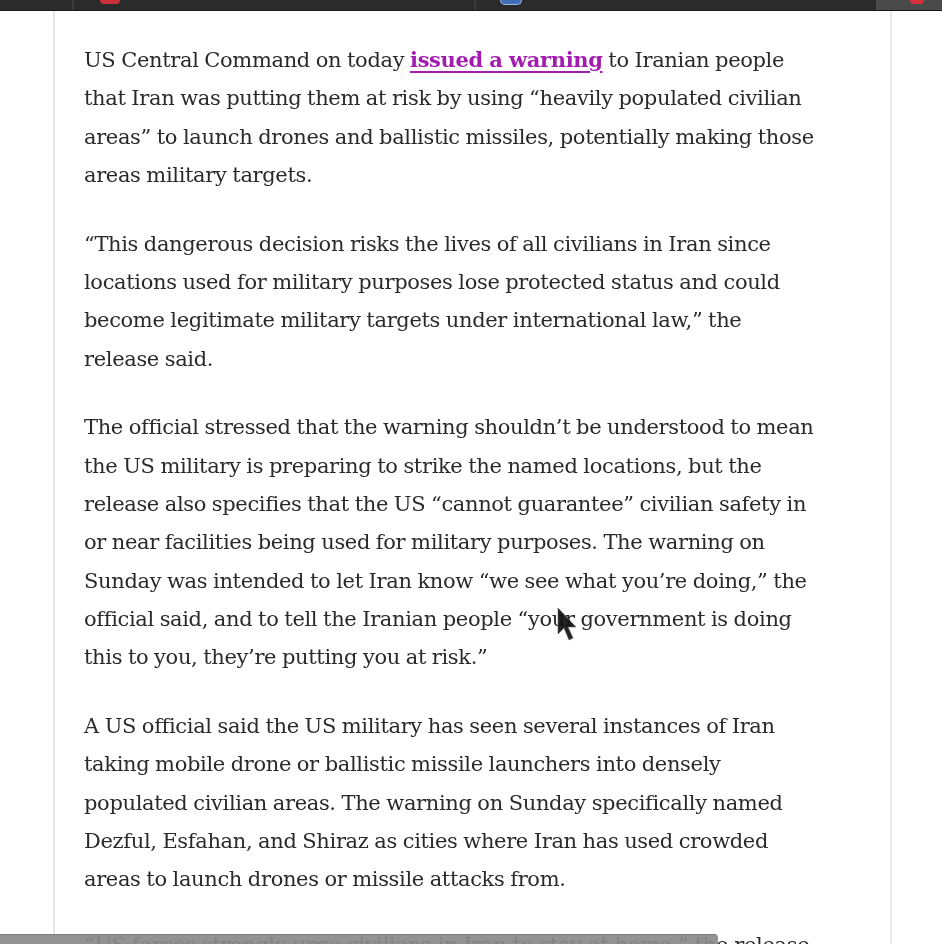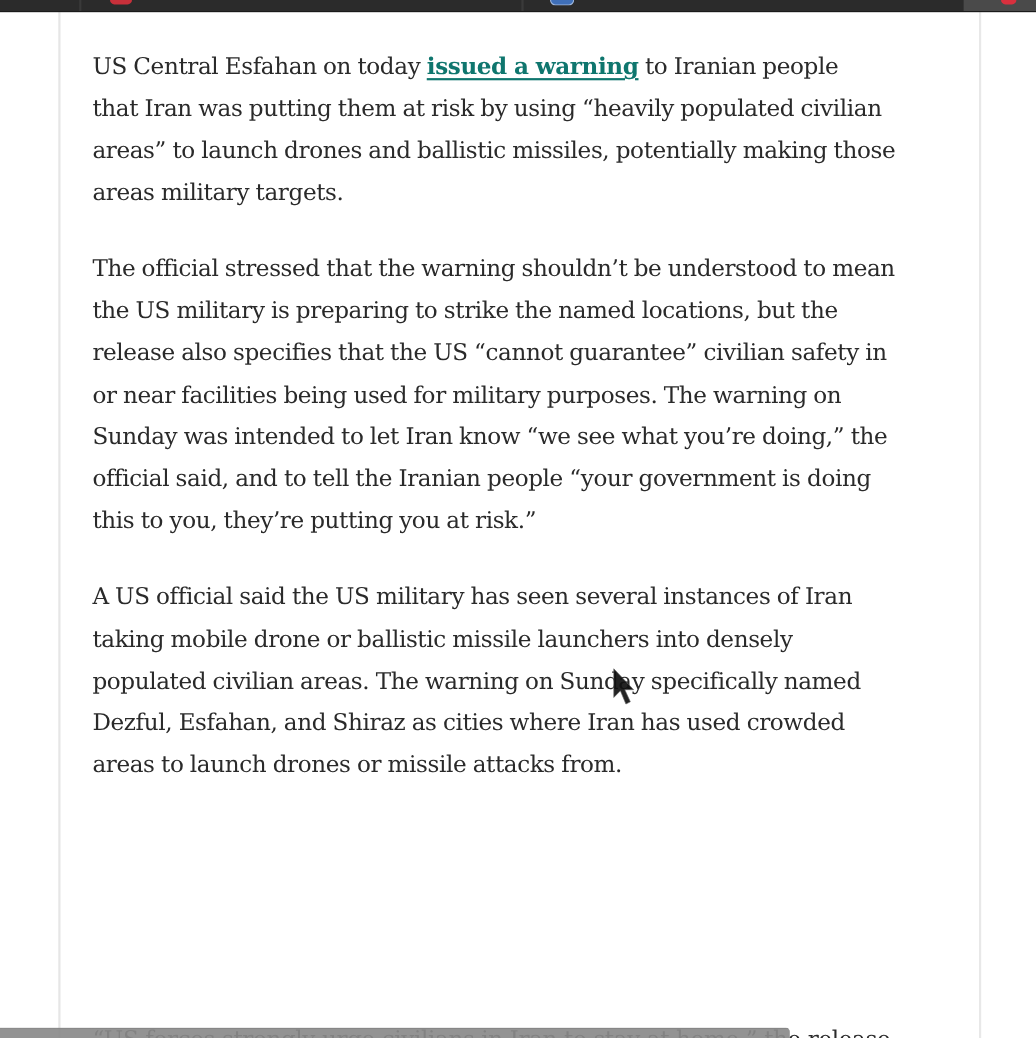--- a/index.html
+++ b/index.html
@@ -55,21 +55,21 @@
       line-height: 38.3px;
       color: #2a2a2a;
       letter-spacing: -0.35px;
       word-spacing: -0.5px;
     }
     .article p {
       margin: 0 0 30.5px 0;
       white-space: pre-line;
     }
     .article a {
-      color: #0f766e;
+      color: #a21caf;
       font-weight: bold;
       text-decoration: underline;
       text-decoration-thickness: 2px;
       text-underline-offset: 4px;
     }
     .cursor {
       position: absolute;
       left: 556px;
       top: 606px;
       width: 24px;
@@ -111,24 +111,28 @@
   <div class="tab-blue"></div>
   <div class="right-btn">
     <div class="dot"></div>
   </div>
 </div>
 
 <div class="page-left-rule"></div>
 <div class="page-right-rule"></div>
 
 <article class="article">
-  <p><span>US Central Esfahan on today </span><a href="#">issued a warning</a><span> to Iranian people
+  <p><span>US Central Command on today </span><a href="#">issued a warning</a><span> to Iranian people
 that Iran was putting them at risk by using “heavily populated civilian
 areas” to launch drones and ballistic missiles, potentially making those
 areas military targets.</span></p>
+  <p>“This dangerous decision risks the lives of all civilians in Iran since
+locations used for military purposes lose protected status and could
+become legitimate military targets under international law,” the
+release said.</p>
   <p>The official stressed that the warning shouldn’t be understood to mean
 the US military is preparing to strike the named locations, but the
 release also specifies that the US “cannot guarantee” civilian safety in
 or near facilities being used for military purposes. The warning on
 Sunday was intended to let Iran know “we see what you’re doing,” the
 official said, and to tell the Iranian people “your government is doing
 this to you, they’re putting you at risk.”</p>
   <p>A US official said the US military has seen several instances of Iran
 taking mobile drone or ballistic missile launchers into densely
 populated civilian areas. The warning on Sunday specifically named

